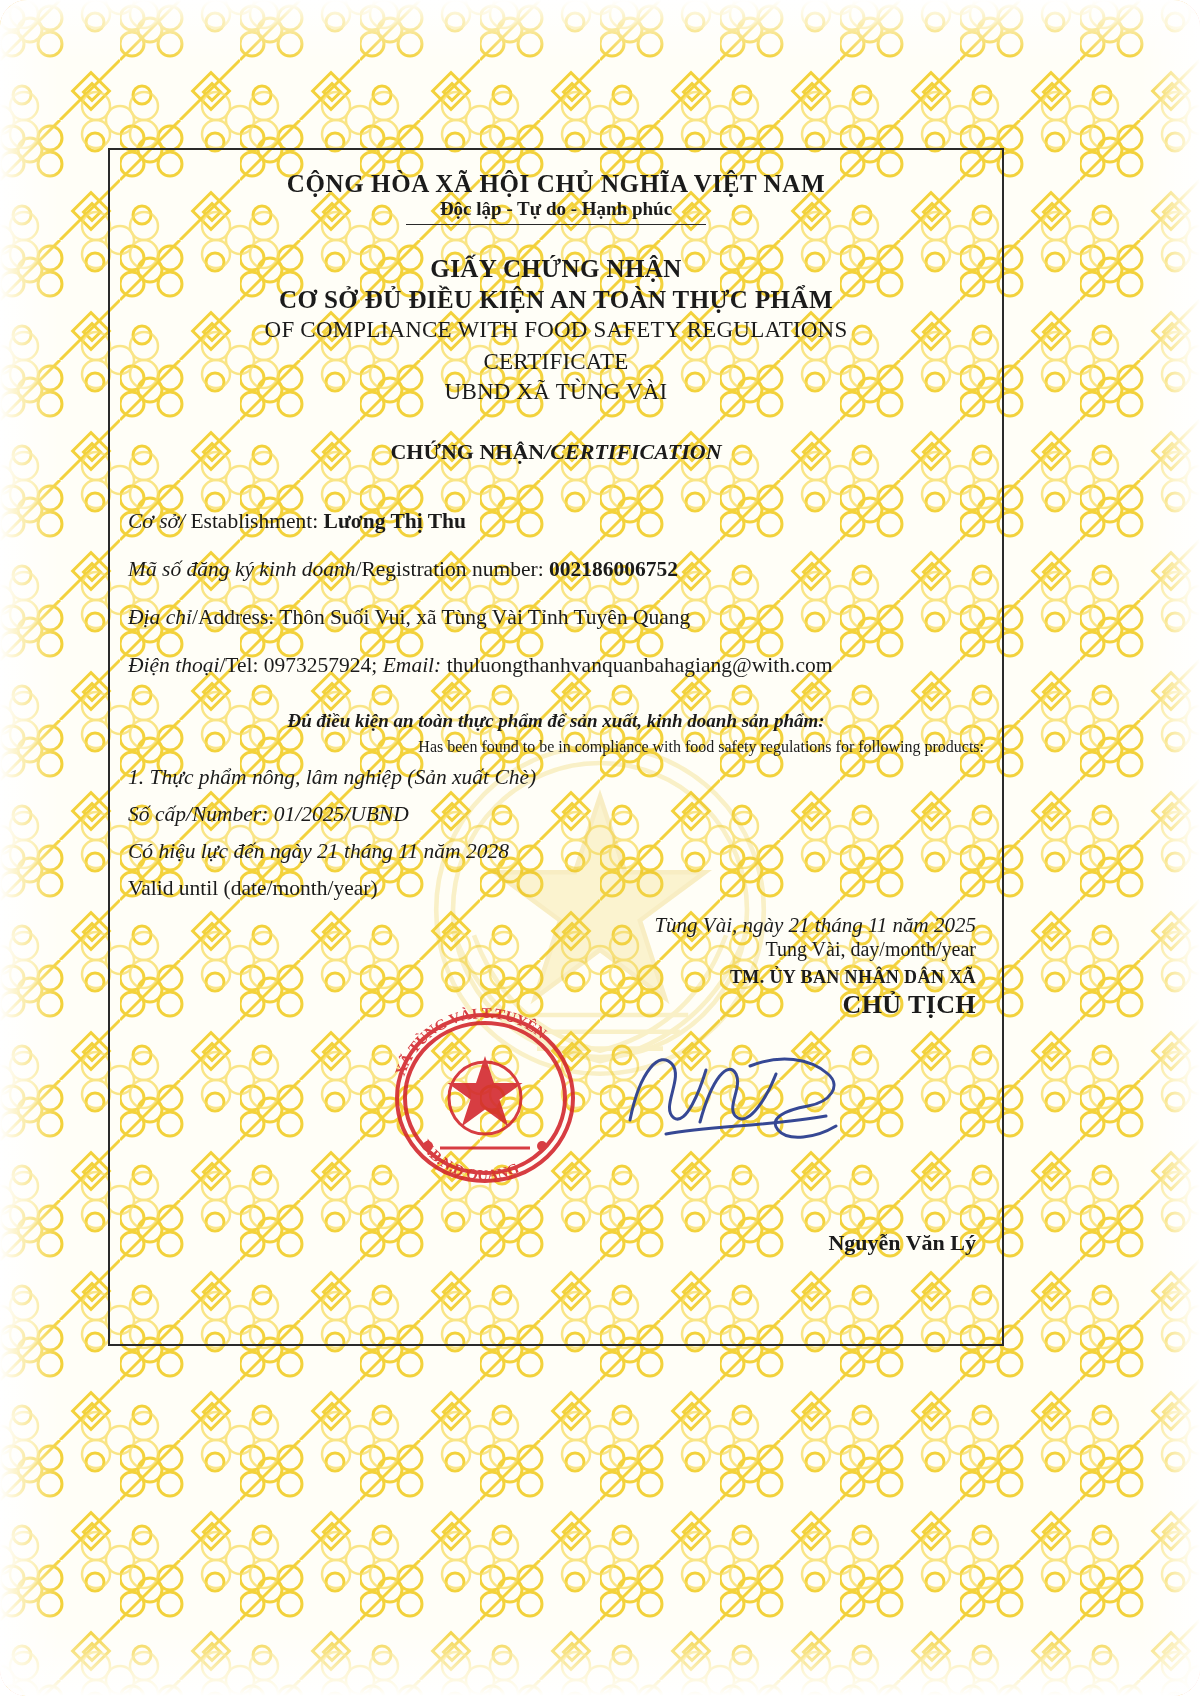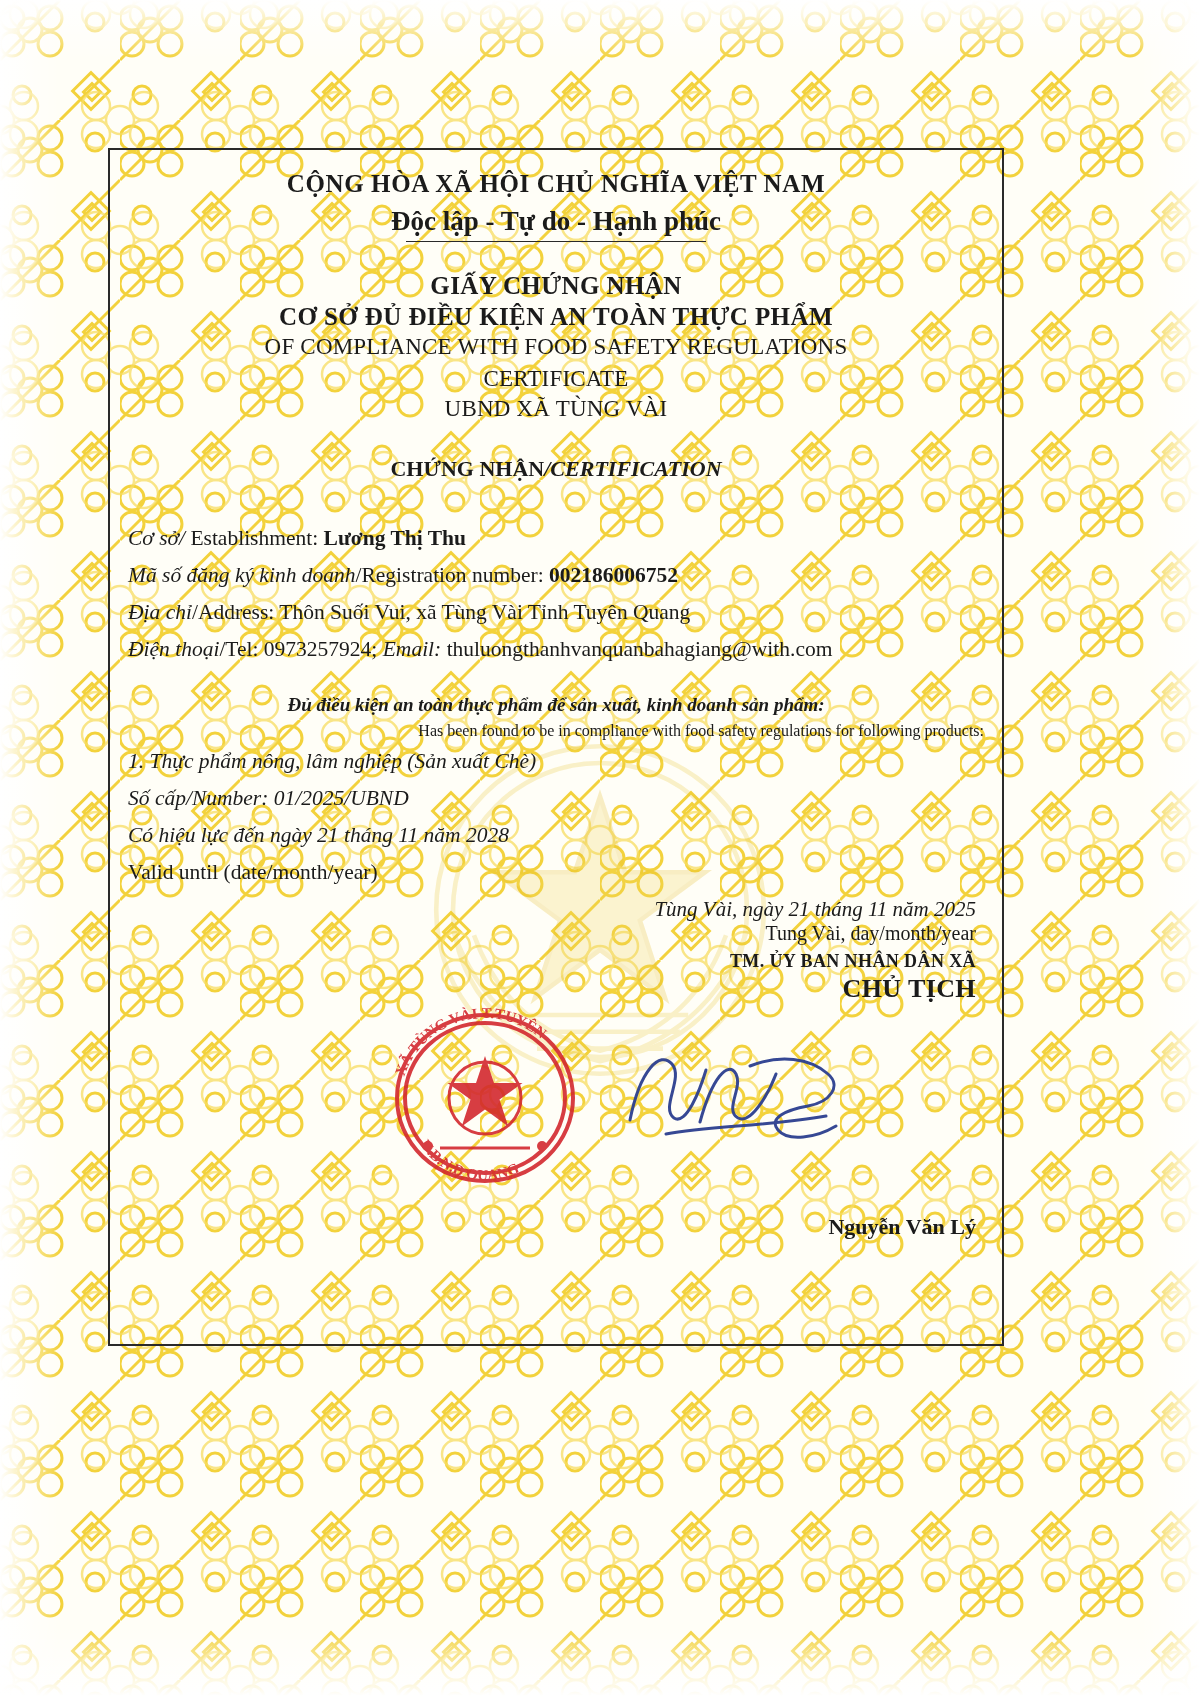--- a/index.html
+++ b/index.html
@@ -15,20 +15,21 @@
     color: #1b1b1b;
     overflow: hidden;
   }
 
   
   #page {
     position: absolute;
     inset: 0;
     background: #fca5a5;
     overflow: hidden;
+    border-radius: 27px;
   }
   .bg-pattern {
     position: absolute;
     inset: 0;
     opacity: 1;
   }
   .bg-fade-top,
   .bg-fade-bottom,
   .bg-fade-left,
   .bg-fade-right {
@@ -71,23 +72,22 @@
 
   .center { text-align: center; }
 
   .line-national {
     font-size: 25px;
     font-weight: bold;
     letter-spacing: 0.6px;
     margin-top: 10px;
   }
   .line-motto {
-    font-size: 27px;
-    font-weight: bold;
-    margin-top: 8px;
+    font-size: 19px;
+    font-weight: bold;
   }
   .motto-underline {
     width: 300px;
     height: 1px;
     background: #2a2a2a;
     margin: 4px auto 0 auto;
   }
 
   .title-vn {
     font-size: 25px;
@@ -114,21 +114,21 @@
     font-weight: bold;
   }
   .cert-word i { font-weight: bold; font-style: italic; }
 
   .body-block {
     margin-top: 38px;
     font-size: 21.5px;
     line-height: 1.72;
     text-align: left;
   }
-  .body-block .row { white-space: nowrap; }
+  .body-block .row { white-space: nowrap; margin-top: 11px; }
   .it { font-style: italic; }
   .bd { font-weight: bold; }
 
   .products-head {
     margin-top: 26px;
     font-size: 19px;
     font-style: italic;
     font-weight: bold;
     text-align: center;
   }

